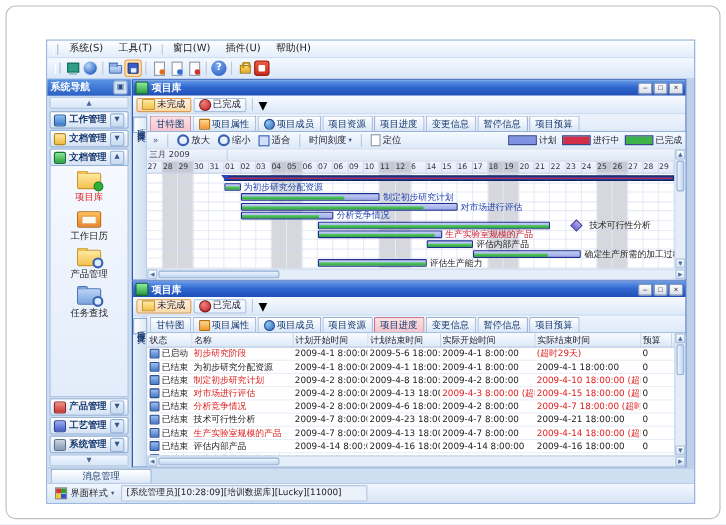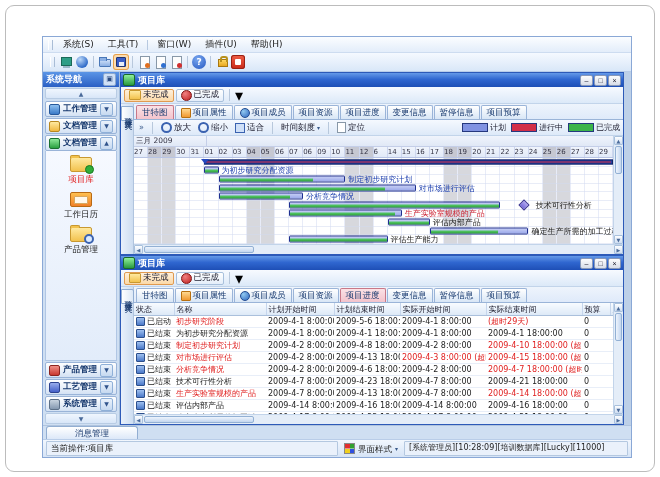--- a/index.html
+++ b/index.html
@@ -220,20 +220,24 @@
               <span class="sicon" data-name="folder-green-icon"></span>
               <span class="slabel" data-name="sidebar-item-label">项目库</span>
             </div>
             <div class="sitem" data-name="sidebar-item">
               <span class="sicon" data-name="calendar-icon"></span>
               <span class="slabel" data-name="sidebar-item-label">工作日历</span>
             </div>
             <div class="sitem" data-name="sidebar-item">
               <span class="sicon" data-name="folder-search-icon"></span>
               <span class="slabel" data-name="sidebar-item-label">产品管理</span>
+            </div>
+            <div class="sitem" data-name="sidebar-item">
+              <span class="sicon" data-name="people-search-icon"></span>
+              <span class="slabel" data-name="sidebar-item-label">任务查找</span>
             </div>
           </div>
           <div class="shead" data-name="sidebar-section-collapsed">
             <span class="hico" data-name="product-icon"></span>
             <span data-name="sidebar-section-label">产品管理</span>
             <span class="sarrow" data-name="chevron-down-icon">▼</span>
           </div>
           <div class="shead" data-name="sidebar-section-collapsed">
             <span class="hico" data-name="craft-icon"></span>
             <span data-name="sidebar-section-label">工艺管理</span>
@@ -694,21 +698,20 @@
                 </div>
               </div>
             </div>
           </div>
       </div>
     </div>
     <div class="msgrow" data-name="message-tab-row">
       <div class="msgtab" data-name="tab-message-management">消息管理</div>
     </div>
     <div class="statusbar" data-name="status-bar">
-      <span class="spanel sp-op" data-name="status-current-operation">当前操作:项目库</span>
       <span class="spanel sp-style" data-name="interface-style-button">
         <span class="styleico" data-name="style-palette-icon"></span>
         <span data-name="interface-style-label">界面样式</span>
         <span class="chevsm" data-name="chevron-down-icon">▾</span>
       </span>
       <span class="spanel sp-session" data-name="status-session-info">[系统管理员][10:28:09][培训数据库][Lucky][11000]</span>
     </div>
   </div>
 </div>
 

